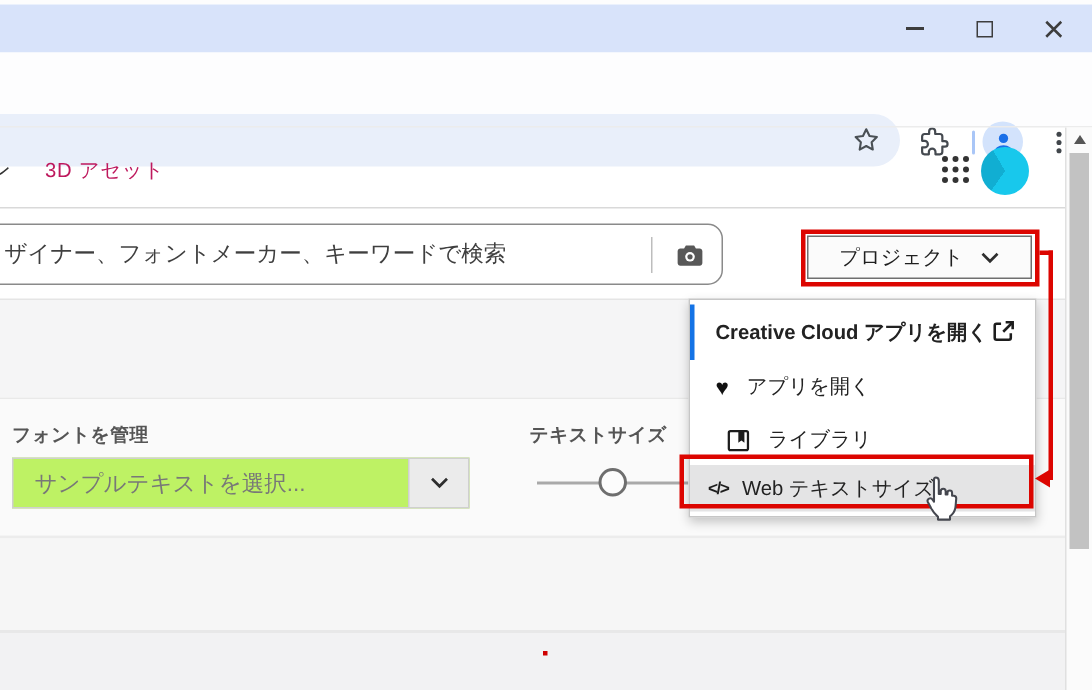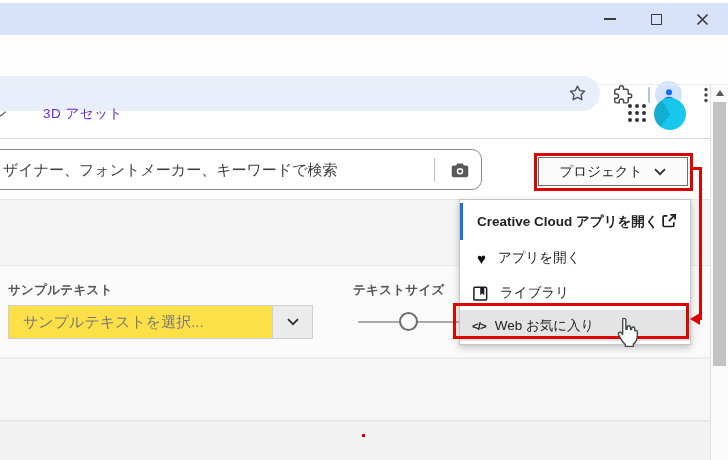--- a/index.html
+++ b/index.html
@@ -18,21 +18,21 @@
   .omnibox{position:absolute;left:-22px;top:41px;width:622px;height:35px;background:#e9effa;
            border-radius:0 18px 18px 0;display:flex;align-items:center;justify-content:flex-end;padding-right:12px;}
   .tool-icon{position:absolute;display:flex;align-items:center;justify-content:center;}
   .separator-v{position:absolute;left:648px;top:52px;width:2px;height:16px;background:#a9c6f7;border-radius:1px;}
   .profile-chip{position:absolute;left:655px;top:46px;width:27px;height:27px;border-radius:50%;background:#d3e3fc;
                 display:flex;align-items:center;justify-content:center;}
   .toolbar-divider{position:absolute;left:0;top:84px;width:728px;height:1px;background:#ececec;}
 
   
   .nav-frag{position:absolute;left:-7px;top:105px;font-size:14px;color:#333;}
-  .nav-item{position:absolute;left:43px;top:105px;font-size:13.5px;color:#6d28d9;letter-spacing:.5px;}
+  .nav-item{position:absolute;left:30px;top:105px;font-size:13.5px;color:#be185d;letter-spacing:.5px;}
   .apps-grid{position:absolute;left:628px;top:104px;display:grid;grid-template-columns:repeat(3,4px);
              grid-template-rows:repeat(3,4px);gap:3px;}
   .apps-grid i{width:4px;height:4px;background:#333;border-radius:50%;}
   .cyan-avatar{position:absolute;left:654px;top:98px;width:32px;height:32px;border-radius:50%;
                background:conic-gradient(from 215deg,#11aed2 0deg 115deg,#18c8ec 115deg 360deg);}
   .nav-divider{position:absolute;left:0;top:138px;width:710px;height:1px;background:#d9d9d9;}
 
   
   .search-box{position:absolute;left:-8px;top:149px;width:490px;height:41px;background:#fff;
               border:1px solid #8a8a8a;border-radius:0 10px 10px 0;display:flex;align-items:center;}
@@ -45,38 +45,38 @@
   .manage-btn{position:absolute;left:538px;top:157px;width:150px;height:29px;background:#fbfbfb;
               border:1px solid #6f6f6f;display:flex;align-items:center;justify-content:center;gap:12px;
               font-size:13.5px;color:#1f1f1f;z-index:2;}
 
   
   .band{position:absolute;left:0;width:710px;}
   .divider{position:absolute;left:0;width:710px;background:#e5e5e5;}
 
   
   .field-label{position:absolute;font-size:12.5px;font-weight:700;color:#555;letter-spacing:.3px;z-index:1;}
-  .select{position:absolute;left:8px;top:305px;width:305px;height:34px;background:#fde047;border:1px solid #cfcfcf;
+  .select{position:absolute;left:8px;top:305px;width:305px;height:34px;background:#bef264;border:1px solid #cfcfcf;
           display:flex;align-items:stretch;z-index:1;}
   .select-value{flex:1;display:flex;align-items:center;padding-left:14px;font-size:15px;color:#787878;}
   .select-chevron{width:40px;background:#ebebeb;border-left:1px solid #cfcfcf;
                   display:flex;align-items:center;justify-content:center;}
   .slider-track{position:absolute;left:358px;top:321px;width:101px;height:2px;background:#a9a9a9;z-index:1;}
   .slider-knob{position:absolute;left:399px;top:312px;width:19px;height:19px;border-radius:50%;
                background:#fcfcfc;border:2px solid #6e6e6e;z-index:1;}
 
   
   .menu-panel{position:absolute;left:459px;top:199px;width:232px;height:146px;background:#fff;
               border:1px solid #c6c6c6;box-shadow:0 3px 7px rgba(0,0,0,.22);z-index:5;}
   .menu-item{position:absolute;left:0;right:0;display:flex;align-items:center;font-size:13.5px;color:#222;}
   .mi-1{top:3px;height:37px;padding-left:17px;font-weight:bold;}
   .mi-1 .focus-bar{position:absolute;left:0;top:0;bottom:0;width:3px;background:#1473e6;}
   .mi-1 .trail-icon{position:absolute;right:12px;top:9px;}
   .mi-2{top:40px;height:36px;padding-left:17px;}
-  .mi-3{top:76px;height:34px;padding-left:12px;}
+  .mi-3{top:76px;height:34px;padding-left:24px;}
   .mi-4{top:110px;height:31px;padding-left:12px;background:#e4e4e5;}
   .heart-glyph{font-size:15px;color:#111;margin-right:12px;line-height:1;}
   .lib-icon{margin-right:11px;display:flex;}
   .code-glyph{font-size:11.5px;font-weight:700;color:#1d1d1d;margin-right:9px;letter-spacing:-1px;}
 
   
   .anno{position:absolute;z-index:6;}
   .anno-box{border:3px solid #dc0500;background:transparent;}
   .hand-cursor{position:absolute;left:615px;top:316px;z-index:7;}
   .red-dot{position:absolute;left:362px;top:434px;width:3px;height:3px;background:#cf0000;z-index:1;}
@@ -175,21 +175,21 @@
   <div class="divider" style="top:199px;height:1px;"></div>
   <div class="band" style="top:200px;height:65px;background:#f5f5f6;"></div>
   <div class="divider" style="top:265px;height:1px;background:#e9e9e9;"></div>
   <div class="band" style="top:266px;height:91px;background:#fafafa;"></div>
   <div class="divider" style="top:357px;height:2px;background:#ececec;"></div>
   <div class="band" style="top:359px;height:61px;background:#f6f6f6;"></div>
   <div class="divider" style="top:420px;height:2px;background:#e8e8e8;"></div>
   <div class="band" style="top:422px;height:38px;background:#f2f2f3;"></div>
   <div class="red-dot"></div>
 
-  <span class="field-label" style="left:8px;top:282px;">サンプルテキスト</span>
+  <span class="field-label" style="left:8px;top:282px;">フォントを管理</span>
   <div class="select">
     <span class="select-value">サンプルテキストを選択...</span>
     <span class="select-chevron">
       <svg width="12" height="8" viewBox="0 0 12 8">
         <path d="M1 1.2l5 5 5-5" fill="none" stroke="#2e2e2e" stroke-width="1.8"></path>
       </svg>
     </span>
   </div>
   <span class="field-label" style="left:353px;top:282px;">テキストサイズ</span>
   <div class="slider-track"></div>
@@ -215,21 +215,21 @@
       <span class="lib-icon">
         <svg width="17" height="17" viewBox="0 0 18 18">
           <rect x="2" y="2.5" width="13.5" height="13.5" rx="1.2" fill="none" stroke="#1d1d1d" stroke-width="1.6"></rect>
           <path d="M8.7 2.5h4.3v8.3l-2.15-1.7-2.15 1.7z" fill="#1d1d1d"></path>
         </svg>
       </span>
       <span>ライブラリ</span>
     </div>
     <div class="menu-item mi-4">
       <span class="code-glyph">&lt;/&gt;</span>
-      <span>Web お気に入り</span>
+      <span>Web テキストサイズ</span>
     </div>
   </div>
 
   <div class="anno anno-box" style="left:534px;top:153px;width:159px;height:38px;"></div>
   <div class="anno" style="left:693px;top:167px;width:9px;height:3px;background:#dc0500;"></div>
   <div class="anno" style="left:699px;top:167px;width:3px;height:153px;background:#dc0500;"></div>
   <div class="anno" style="left:690px;top:313px;width:0;height:0;border-top:6px solid transparent;border-bottom:6px solid transparent;border-right:10px solid #dc0500;"></div>
   <div class="anno anno-box" style="left:453px;top:303px;width:236px;height:36px;"></div>
 
   <div class="hand-cursor">

